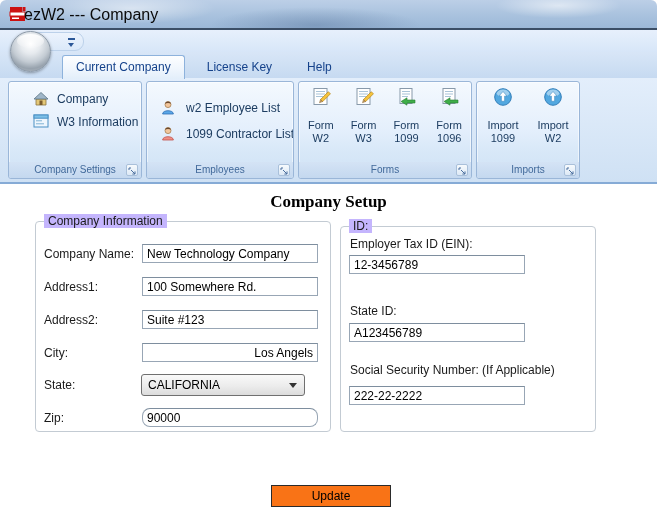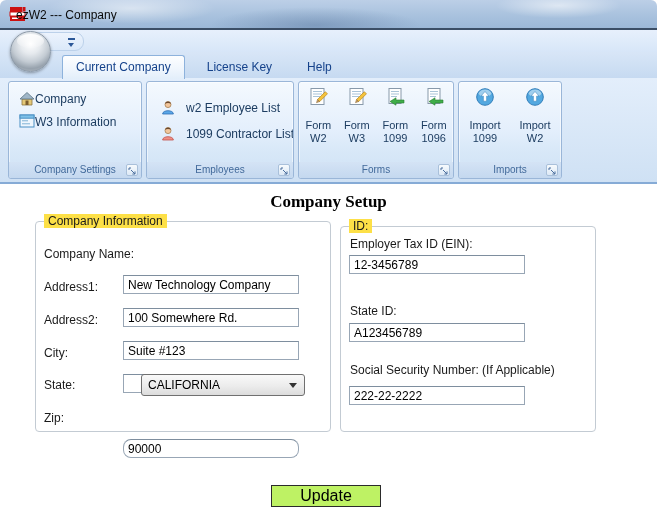--- a/index.html
+++ b/index.html
@@ -10,21 +10,21 @@
   
   .titlebar { position:absolute; top:0; left:0; right:0; height:30px;
     border-radius:6px 6px 0 0;
     border-bottom:2px solid #3b4e66;
     background:
       radial-gradient(90px 18px at 85% 20%, rgba(255,255,255,.55), rgba(255,255,255,0) 70%),
       radial-gradient(150px 26px at 48% 90%, rgba(80,110,150,.40), rgba(80,110,150,0) 70%),
       radial-gradient(120px 22px at 20% 30%, rgba(255,255,255,.50), rgba(255,255,255,0) 70%),
       linear-gradient(180deg,#bccfe7,#a9c2de 55%, #9cb8d8); }
   .app-icon { position:absolute; left:9px; top:6px; width:18px; height:17px; }
-  .title-text { position:absolute; left:16px; top:1px; line-height:28px; font-size:12px; color:#0a0a0a; }
+  .title-text { position:absolute; left:24px; top:1px; line-height:28px; font-size:16px; color:#0a0a0a; }
 
   
   .qat-row { position:absolute; top:30px; left:0; right:0; height:22px;
     background:linear-gradient(#e7f0fc,#d7e6f8); }
   .qat-tail { position:absolute; left:30px; top:32px; width:54px; height:19px;
     background:linear-gradient(#ecf3fd,#dbe9f9); border:1px solid #bcd1ea;
     border-radius:0 9px 9px 0; z-index:2; }
   .qat-caret { position:absolute; right:7px; top:4px; width:8px; height:11px; }
   .qat-caret::before { content:""; position:absolute; top:1px; left:0; width:7px; height:2px; background:#2b5797; }
   .qat-caret::after { content:""; position:absolute; top:6px; left:0; width:0; height:0;
@@ -44,59 +44,59 @@
     border:1px solid #8db2dc; border-bottom:none; height:24px; line-height:23px; margin-bottom:-1px; z-index:3;text-align:center; }
 
   
   .ribbon { position:absolute; top:78px; left:0; right:0; height:106px;
     background:linear-gradient(#e3eefb,#cfe1f4); border-bottom:2px solid #86abd6; }
   .groups { position:absolute; top:3px; left:8px; display:flex; gap:4px; }
   .group { height:98px; border:1px solid #9ab6d8; border-radius:3px;
     background:linear-gradient(180deg,#f4f9fe,#e4effc 50%, #d8e8f8 72%, #cfe2f5);
     box-shadow:inset 0 0 0 1px rgba(255,255,255,.55);
     display:flex; flex-direction:column; overflow:hidden; }
-  .g-1 { width:134px; } .g-2 { width:148px; } .g-3 { width:156px; } .g-4 { width:104px; }
+  .g-1 { width:134px; } .g-2 { width:148px; } .g-3 { width:174px; } .g-4 { width:104px; }
   .g-body { flex:1; position:relative; }
   .g-label { height:16px; line-height:16px; text-align:center; font-size:10px; color:#41699a;
     background:linear-gradient(#d4e3f5,#c4d8ef); position:relative; }
   .launcher { position:absolute; right:3px; top:2px; width:12px; height:12px;
     background:linear-gradient(#f6fafd,#dde9f6); border:1px solid #a9c0da; border-radius:2px; cursor:pointer; }
-  .nav-item { display:flex; align-items:center; height:23px; padding-left:10px;
+  .nav-item { display:flex; align-items:center; gap:8px; height:23px; padding-left:24px;
     font-size:12px; color:#1d3d61; cursor:pointer; white-space:nowrap; }
   .g-1 .nav-item:first-child { margin-top:5px; }
   .g-2 .nav-item { height:26px; padding-left:13px; gap:10px; }
   .g-2 .nav-item:first-child { margin-top:13px; }
   .big-row { display:flex; justify-content:space-evenly; padding-top:3px; }
   .big-btn { width:42px; text-align:center; font-size:11px; color:#1d3d61; line-height:13px; cursor:pointer; }
   .g-4 .big-btn { width:48px; }
   .bicon { display:block; width:20px; height:20px; margin:2px auto 12px; }
   .icon16 { width:16px; height:16px; flex:none; }
 
   
   .content { position:absolute; top:184px; left:0; right:0; bottom:0; background:#fff;padding-left:28px; }
   .page-heading { position:absolute; top:8px; left:0; right:0; text-align:center;
     font-family:"Liberation Serif", serif; font-weight:bold; font-size:17px; color:#000; }
   .groupbox { position:absolute; border:1px solid #c3cbd3; border-radius:4px; background:#fff; }
   .gb-left  { left:35px;  top:37px; width:296px; height:211px; }
   .gb-right { left:340px; top:42px; width:256px; height:206px; }
-  .legend { position:absolute; top:-8px; left:8px; background:#fde047; padding:0 4px; font-size:12px; color:#1a1a1a; white-space:nowrap; }
+  .legend { position:absolute; top:-8px; left:8px; background:#c4b5fd; padding:0 4px; font-size:12px; color:#1a1a1a; white-space:nowrap; }
   .f-label { position:absolute; font-size:12px; color:#1a1a1a; white-space:nowrap; }
   .f-input { position:absolute; height:19px; width:176px; border:1px solid #98a6b5; border-top-color:#7e8e9e;
     font-size:12px; padding:0 4px; font-family:inherit; color:#000; background:#fff; }
   .gb-left .f-label { left:8px; }
-  .gb-left .f-input { left:87px;margin-top:31px; }
+  .gb-left .f-input { left:106px; }
   .gb-right .f-label { left:9px; }
   .gb-right .f-input { left:8px; }
   .combo { position:absolute; left:105px; width:164px; height:22px; border:1px solid #707070; border-radius:3px;
     background:linear-gradient(#f9f9f9,#ececec 55%, #dcdcdc); cursor:pointer; }
   .combo-text { position:absolute; left:6px; top:3px; font-size:12px; color:#000; }
   .combo-arrow { position:absolute; right:7px; top:8px; width:0; height:0;
     border-left:4px solid transparent; border-right:4px solid transparent; border-top:5px solid #333; }
-  .update-btn { position:absolute; left:271px; top:301px; width:110px; height:22px;
-    background:#bef264; border:1px solid #2b2b2b; font-size:16px; font-family:inherit; color:#000; cursor:pointer; }
+  .update-btn { position:absolute; left:271px; top:301px; width:120px; height:22px;
+    background:#f97316; border:1px solid #2b2b2b; font-size:12px; font-family:inherit; color:#000; cursor:pointer; }
 </style>
 </head>
 <body>
 
 <div class="window">
 
   <div class="titlebar">
     <span class="app-icon">
       <svg width="18" height="17" viewBox="0 0 18 17">
         <rect x="1" y="1" width="12" height="5" fill="#cc1111"></rect>

